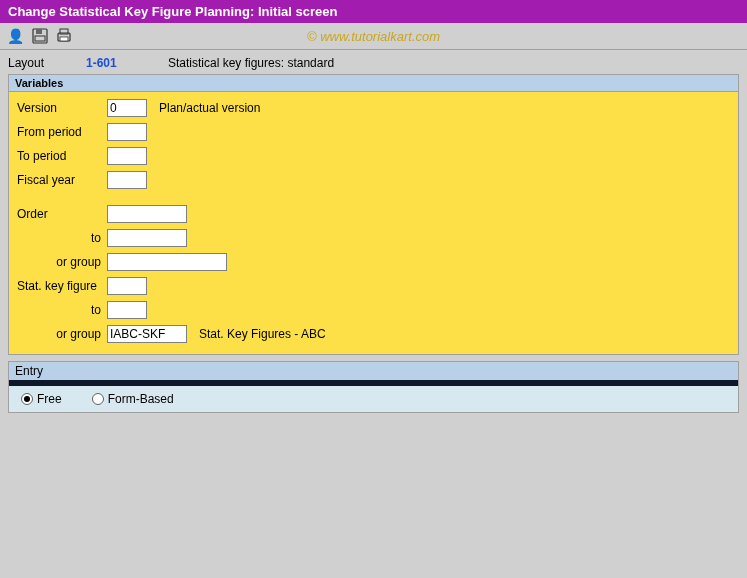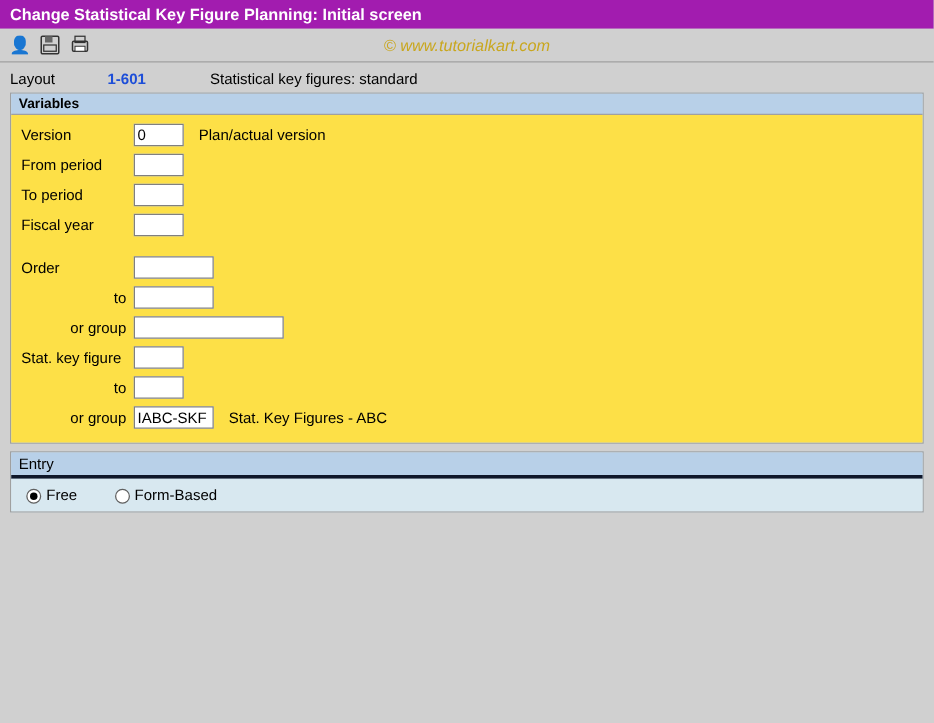--- a/index.html
+++ b/index.html
@@ -112,54 +112,54 @@
       background: white;
       height: 18px;
       font-size: 12px;
       font-family: Arial, Helvetica, sans-serif;
       padding: 0 2px;
     }
     .form-input-small {
       width: 40px;
     }
     .form-input-medium {
-      width: 64px;
+      width: 80px;
     }
     .form-input-large {
       width: 120px;
     }
     .form-desc {
       margin-left: 12px;
       color: #000;
     }
     .spacer-row {
       height: 10px;
     }
     .entry-section {
       border: 1px solid #a0a0a0;
       background: #d8e8f0;
       margin-top: 4px;
     }
     .entry-header {
       background: #b8d0e8;
-      border-bottom: 3px solid #0f172a;
+      border-bottom: 6px solid #0f172a;
       padding: 2px 6px;
       font-size: 12px;
       color: #000;
     }
     .entry-body {
       padding: 6px 12px;
       display: flex;
       align-items: center;
       gap: 30px;
       background: #d8e8f0;
     }
     .radio-group {
       display: flex;
-      align-items: flex-end;
+      align-items: center;
       gap: 4px;
     }
     .radio-circle {
       width: 12px;
       height: 12px;
       border: 1px solid #606060;
       border-radius: 50%;
       background: white;
       display: inline-flex;
       align-items: center;

